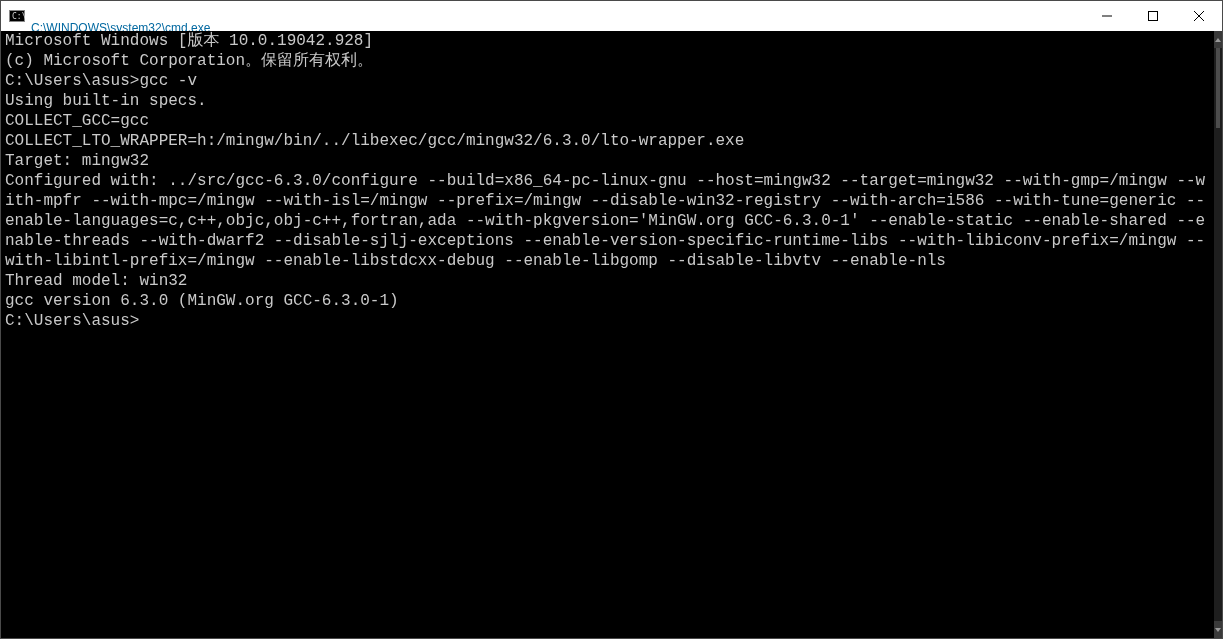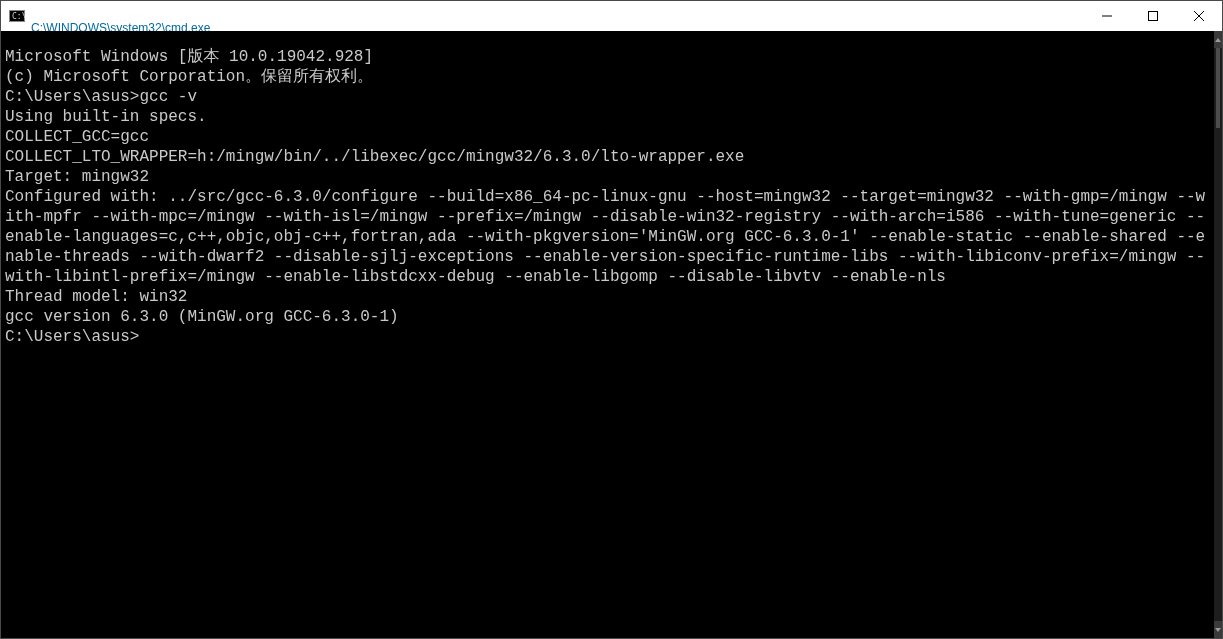--- a/index.html
+++ b/index.html
@@ -63,21 +63,21 @@
   }
   .terminal {
     flex: 1 1 auto;
     background: #000;
     color: #c9c9c9;
     font-family: "NSimSun","SimSun","Consolas","Courier New",monospace;
     font-size: 16px;
     line-height: 20px;
     white-space: pre-wrap;
     word-break: break-all;
-    padding: 16px 0 0 4px;
+    padding: 0 0 0 4px;
     overflow: hidden;
   }
   .terminal .line { display: block; }
 
   
   .scrollbar {
     width: 17px;
     background: #2b2b2b;
     display: flex;
     flex-direction: column;

